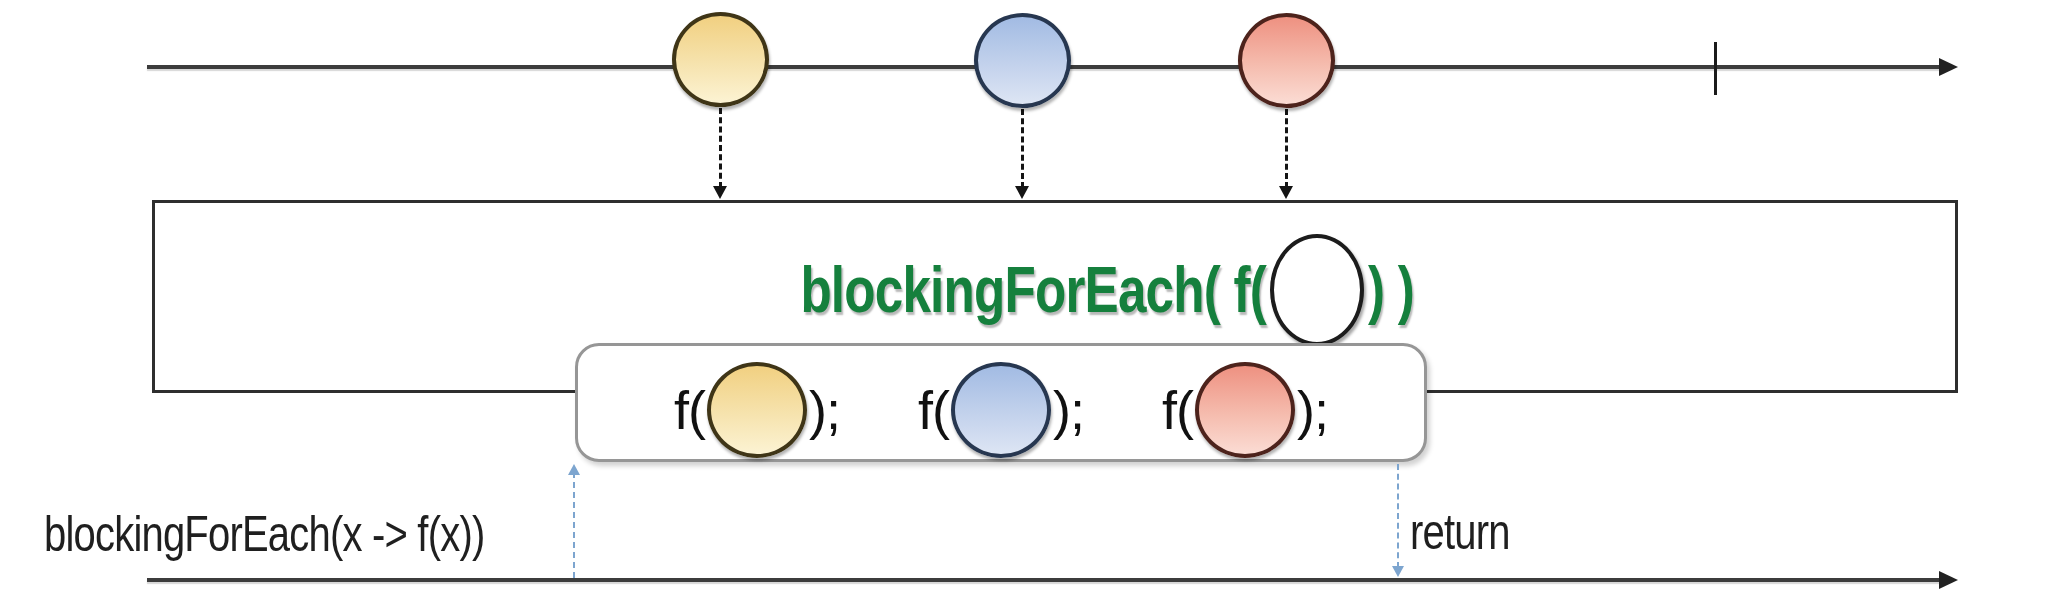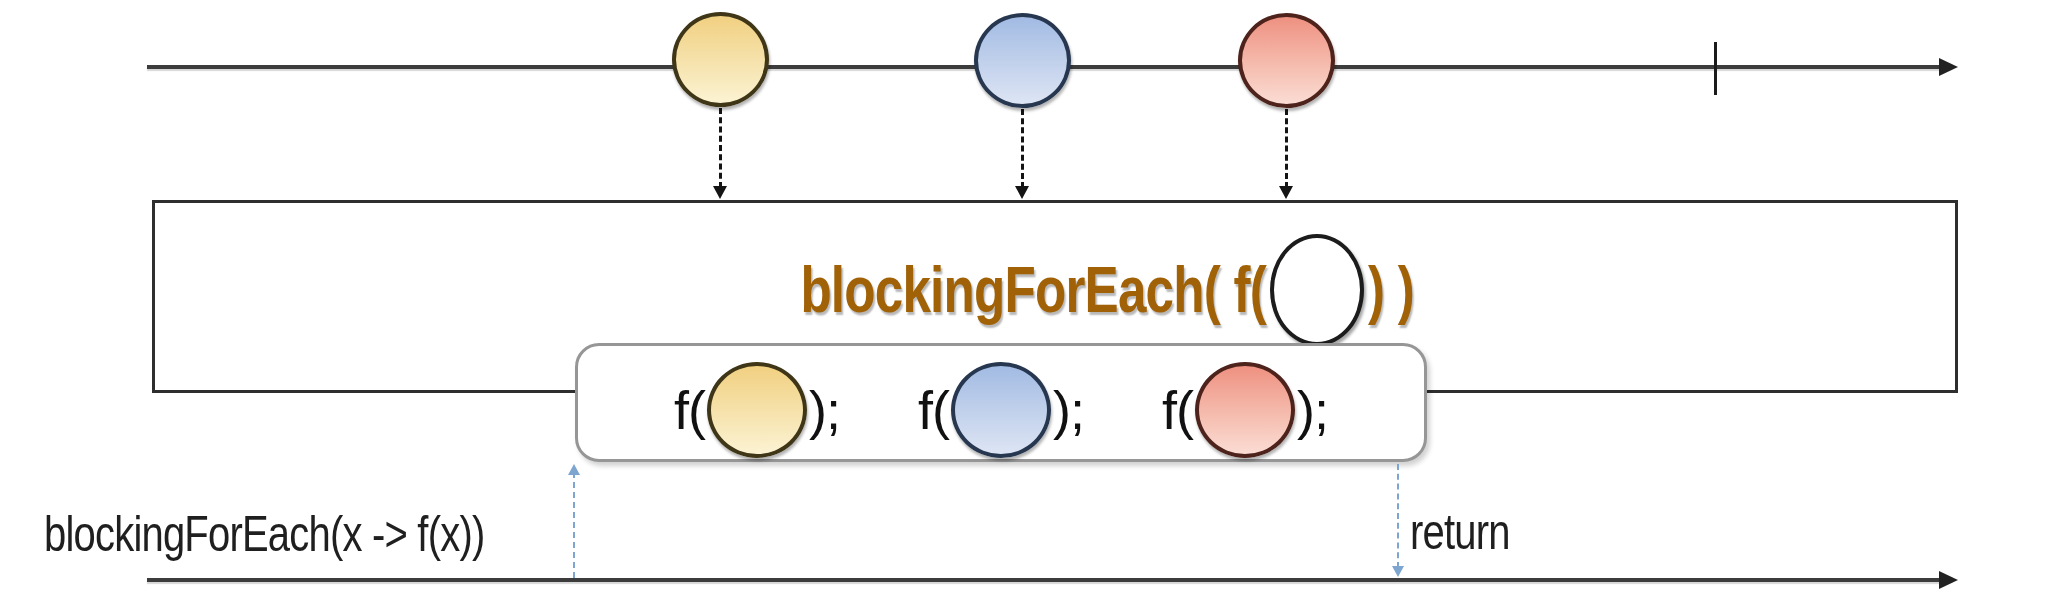--- a/index.html
+++ b/index.html
@@ -37,21 +37,21 @@
     border-top:13px solid #141414;
   }
   
   .op-box{
     position:absolute;left:152px;top:200px;width:1806px;height:193px;
     box-sizing:border-box;border:3px solid #2e2e2e;background:#ffffff;
   }
   .op-title-row{
     position:absolute;left:152px;top:206px;width:1806px;height:168px;
     display:flex;align-items:center;justify-content:center;
-    font-weight:700;font-size:64px;letter-spacing:-1px;color:#a16207;
+    font-weight:700;font-size:64px;letter-spacing:-1px;color:#15803d;
     text-shadow:2px 3px 2px rgba(0,0,0,.28);
     white-space:pre;
   }
   .op-title-row .t-prefix{display:inline-block;transform:scaleX(.8);transform-origin:right center;}
   .op-title-row .t-suffix{display:inline-block;transform:scaleX(.8);transform-origin:left center;}
   .op-title-row .marble{position:relative;width:94px;height:112px;margin:0 4px;flex:0 0 auto;}
   
   .calls-box{
     position:absolute;left:575px;top:343px;width:852px;height:119px;
     box-sizing:border-box;border:3px solid #969696;border-radius:24px;

